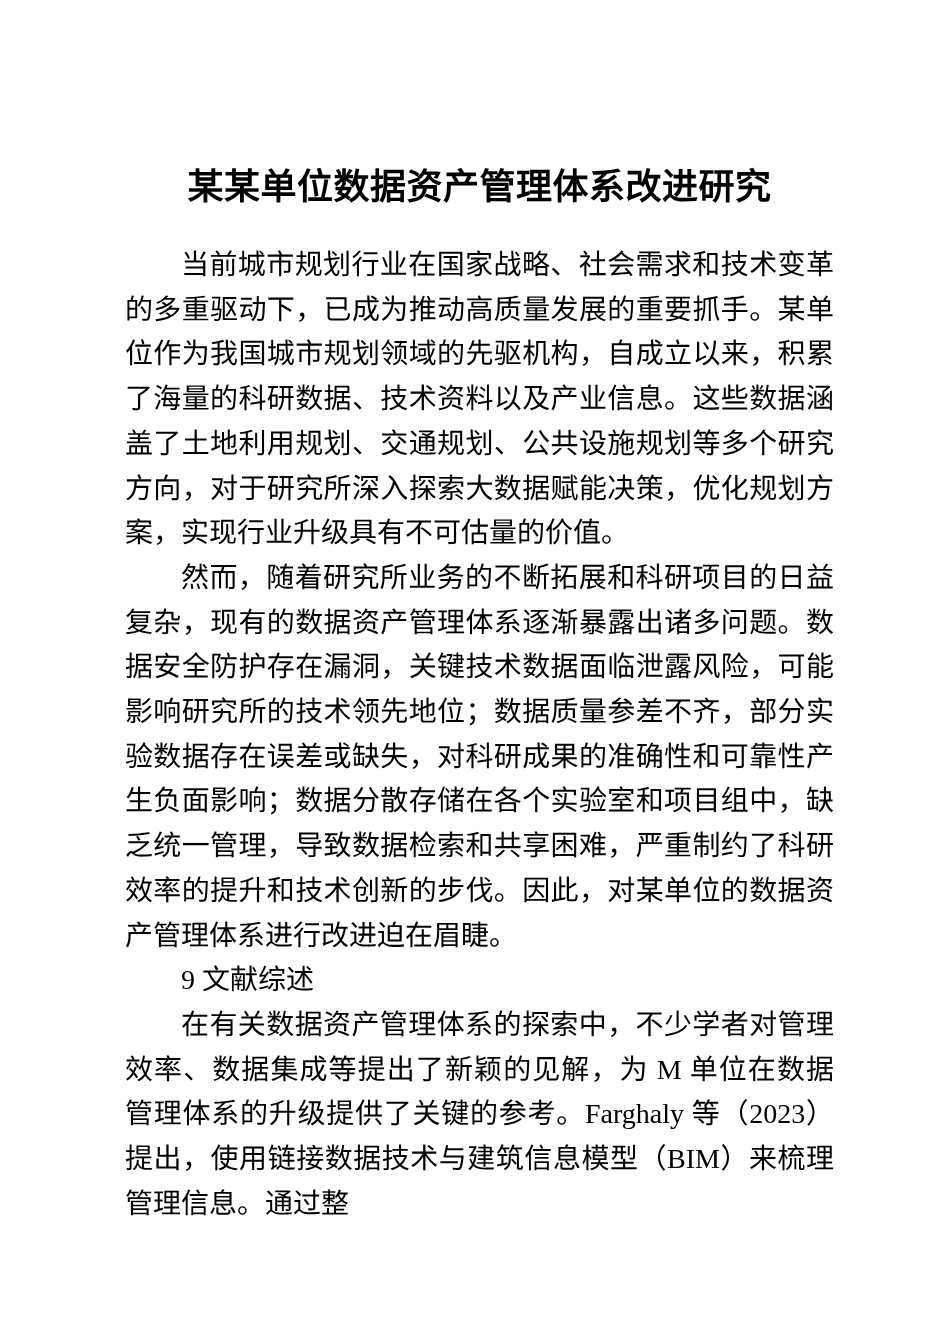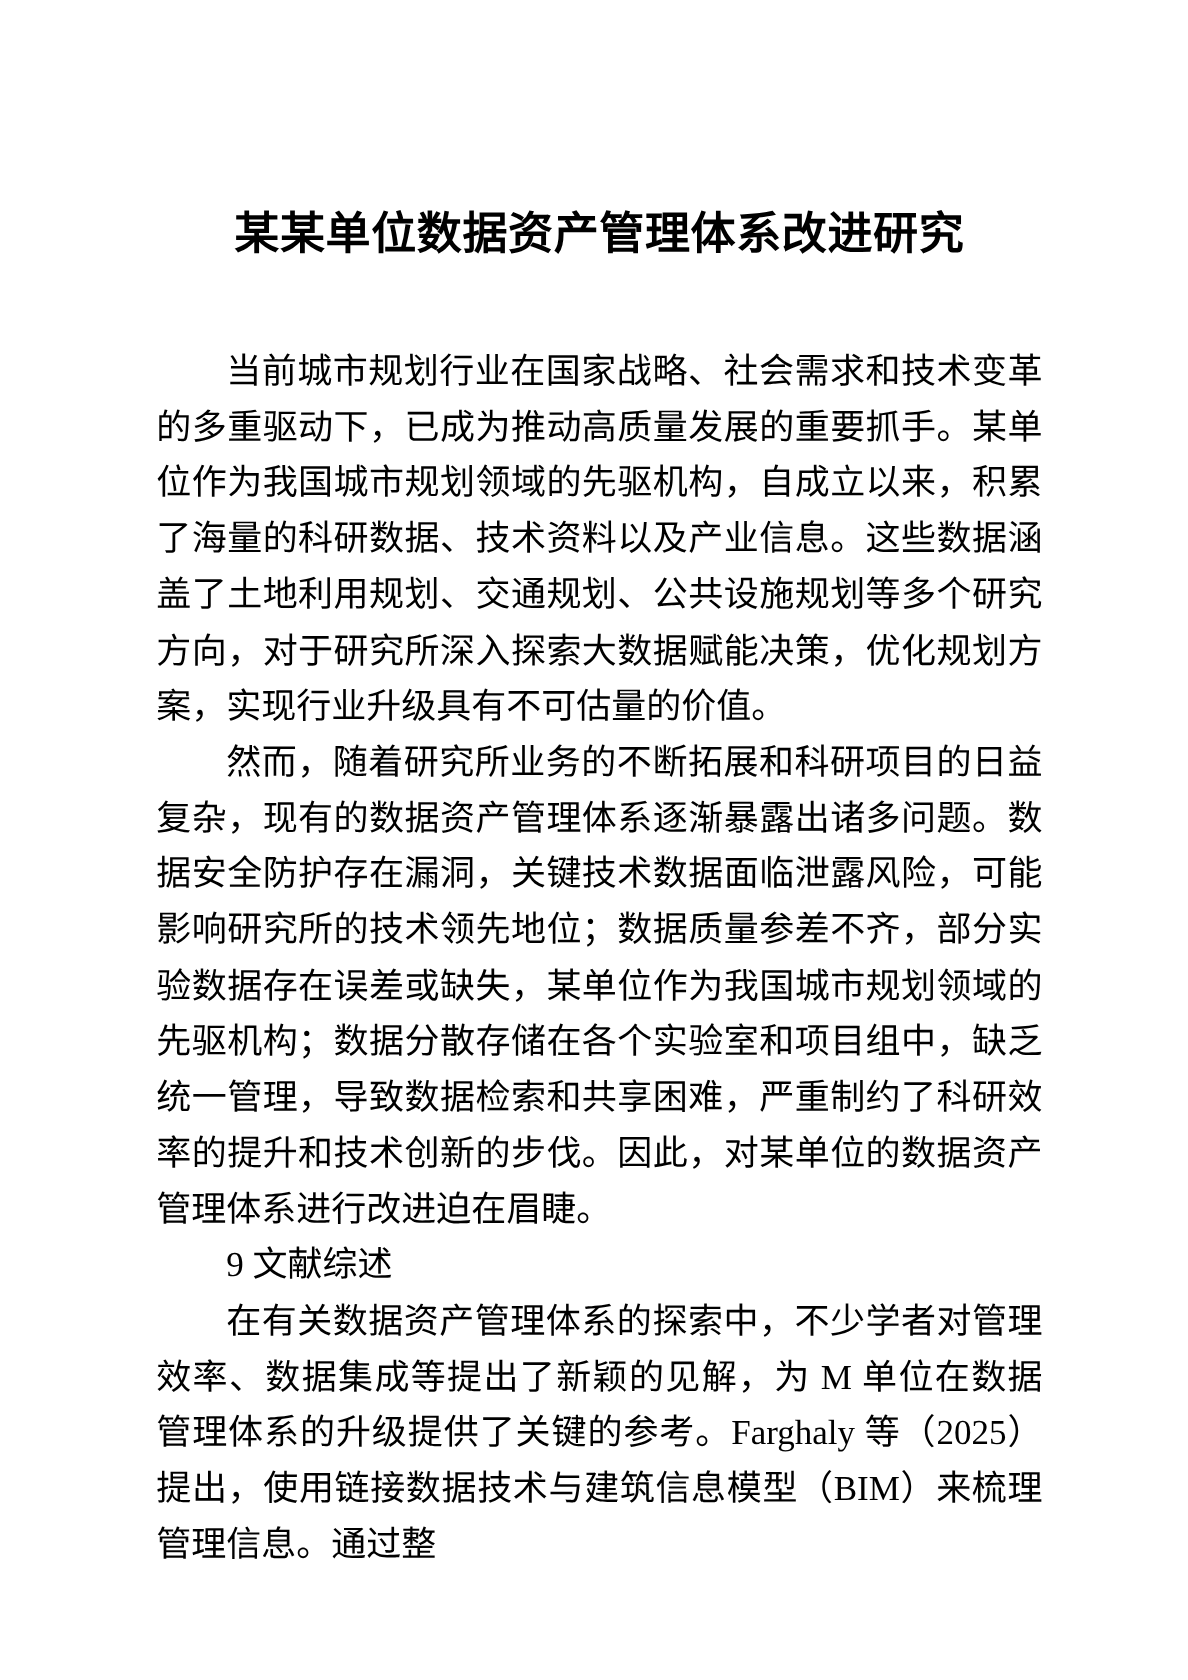--- a/index.html
+++ b/index.html
@@ -24,21 +24,21 @@
   .doc-title {
     margin: 0;
     font-family: "Liberation Sans", sans-serif;
     font-size: 36px;
     line-height: 48px;
     font-weight: bold;
     text-align: center;
     letter-spacing: 0.5px;
   }
   .doc-body {
-    margin-top: 65px;
+    margin-top: 32px;
     font-size: 28px;
     line-height: 44.7px;
     text-align: justify;
   }
   .doc-body p,
   .doc-body h2 {
     margin: 0;
     padding: 0;
     text-indent: 2em;
     font-size: 28px;
@@ -47,17 +47,17 @@
   }
 </style>
 </head>
 <body>
 
 <div class="page">
   <h1 class="doc-title">某某单位数据资产管理体系改进研究</h1>
 
   <main class="doc-body">
     <p>当前城市规划行业在国家战略、社会需求和技术变革的多重驱动下，已成为推动高质量发展的重要抓手。某单位作为我国城市规划领域的先驱机构，自成立以来，积累了海量的科研数据、技术资料以及产业信息。这些数据涵盖了土地利用规划、交通规划、公共设施规划等多个研究方向，对于研究所深入探索大数据赋能决策，优化规划方案，实现行业升级具有不可估量的价值。</p>
-    <p>然而，随着研究所业务的不断拓展和科研项目的日益复杂，现有的数据资产管理体系逐渐暴露出诸多问题。数据安全防护存在漏洞，关键技术数据面临泄露风险，可能影响研究所的技术领先地位；数据质量参差不齐，部分实验数据存在误差或缺失，某单位作为我国城市规划领域的先驱机构；数据分散存储在各个实验室和项目组中，缺乏统一管理，导致数据检索和共享困难，严重制约了科研效率的提升和技术创新的步伐。因此，对某单位的数据资产管理体系进行改进迫在眉睫。</p>
+    <p>然而，随着研究所业务的不断拓展和科研项目的日益复杂，现有的数据资产管理体系逐渐暴露出诸多问题。数据安全防护存在漏洞，关键技术数据面临泄露风险，可能影响研究所的技术领先地位；数据质量参差不齐，部分实验数据存在误差或缺失，对科研成果的准确性和可靠性产生负面影响；数据分散存储在各个实验室和项目组中，缺乏统一管理，导致数据检索和共享困难，严重制约了科研效率的提升和技术创新的步伐。因此，对某单位的数据资产管理体系进行改进迫在眉睫。</p>
     <h2>9 文献综述</h2>
-    <p>在有关数据资产管理体系的探索中，不少学者对管理效率、数据集成等提出了新颖的见解，为 M 单位在数据管理体系的升级提供了关键的参考。Farghaly 等（2025）提出，使用链接数据技术与建筑信息模型（BIM）来梳理管理信息。通过整</p>
+    <p>在有关数据资产管理体系的探索中，不少学者对管理效率、数据集成等提出了新颖的见解，为 M 单位在数据管理体系的升级提供了关键的参考。Farghaly 等（2023）提出，使用链接数据技术与建筑信息模型（BIM）来梳理管理信息。通过整</p>
   </main>
 </div>
 
 </body></html>

